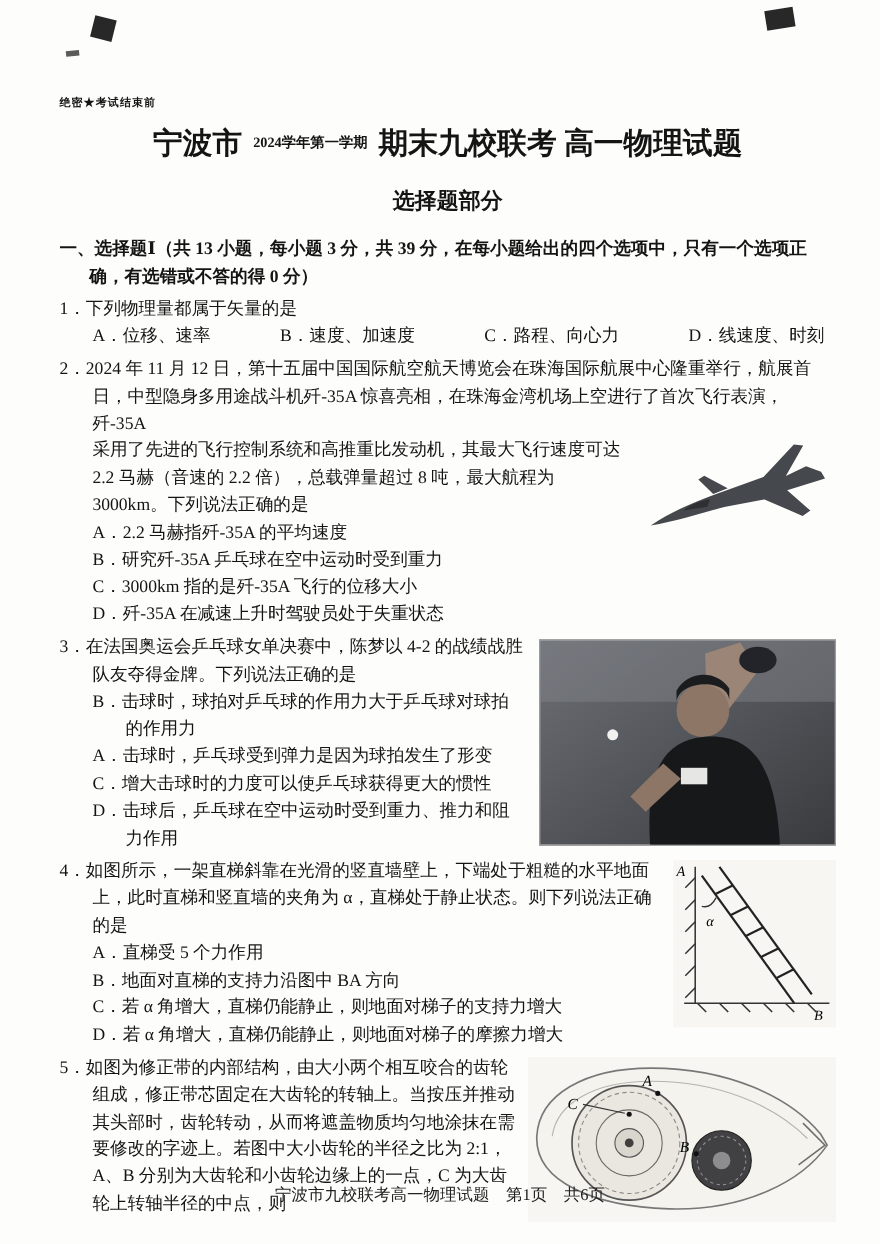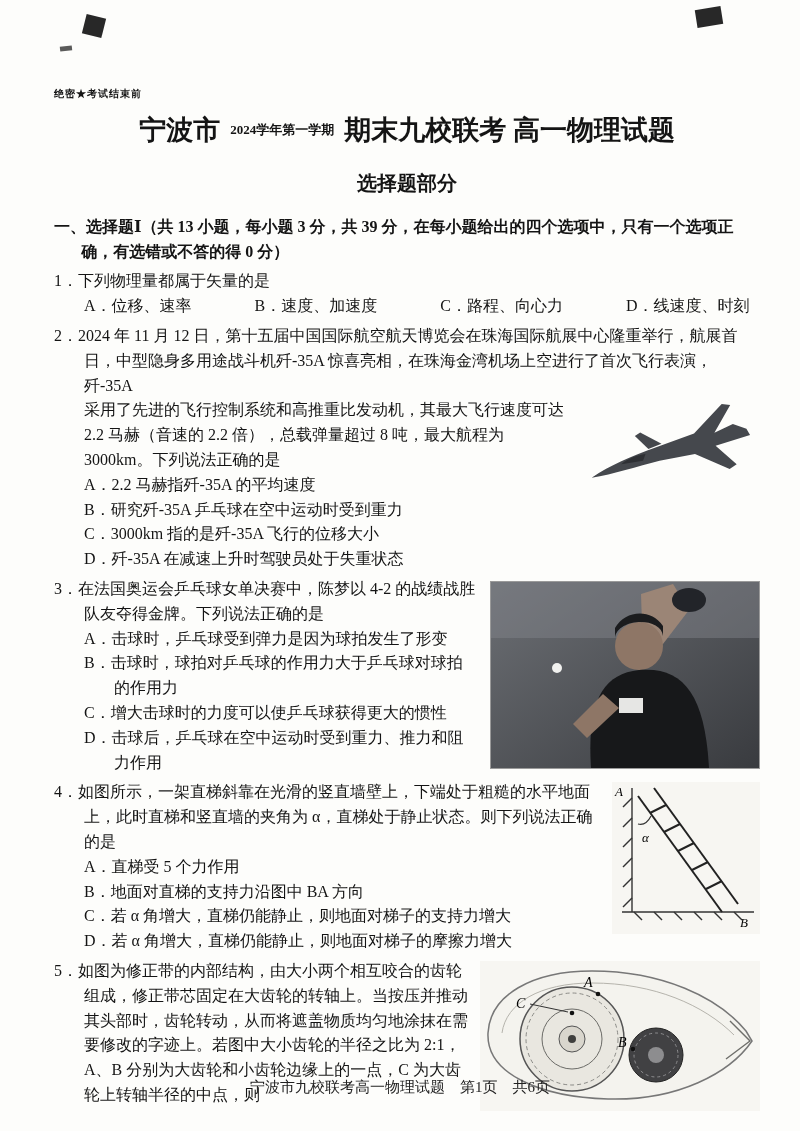--- a/index.html
+++ b/index.html
@@ -120,22 +120,22 @@
           <path d="M124 56 C126 36 170 34 172 54 L172 44 C160 26 134 28 124 46 Z" fill="#1b1c1e"></path>
           <path d="M100 186 C96 122 110 92 148 88 C192 84 214 112 218 186 Z" fill="#17181a"></path>
           <path d="M112 112 L82 142 L96 156 L128 126 Z" fill="#8e7666"></path>
           <rect x="128" y="116" width="24" height="15" fill="#e6e6e4"></rect>
           <circle cx="66" cy="86" r="5" fill="#f1f1ef"></circle>
         </svg>
       </div>
       <div class="stem">
         <span class="qnum">3．</span><span>在法国奥运会乒乓球女单决赛中，陈梦以 4-2 的战绩战胜队友夺得金牌。下列说法正确的是</span>
       </div>
+      <div class="opt">B．击球时，球拍对乒乓球的作用力大于乒乓球对球拍的作用力</div>
       <div class="opt">A．击球时，乒乓球受到弹力是因为球拍发生了形变</div>
-      <div class="opt">B．击球时，球拍对乒乓球的作用力大于乒乓球对球拍的作用力</div>
       <div class="opt">C．增大击球时的力度可以使乒乓球获得更大的惯性</div>
       <div class="opt">D．击球后，乒乓球在空中运动时受到重力、推力和阻力作用</div>
     </div>
 
     <div class="q">
       <div class="fig fig-ladder">
         <svg viewBox="0 0 148 152" width="148" height="152">
           <g stroke="#333" stroke-width="1.4" fill="none">
             <line x1="20" y1="6" x2="20" y2="130"></line>
             <line x1="20" y1="16" x2="11" y2="25"></line>

